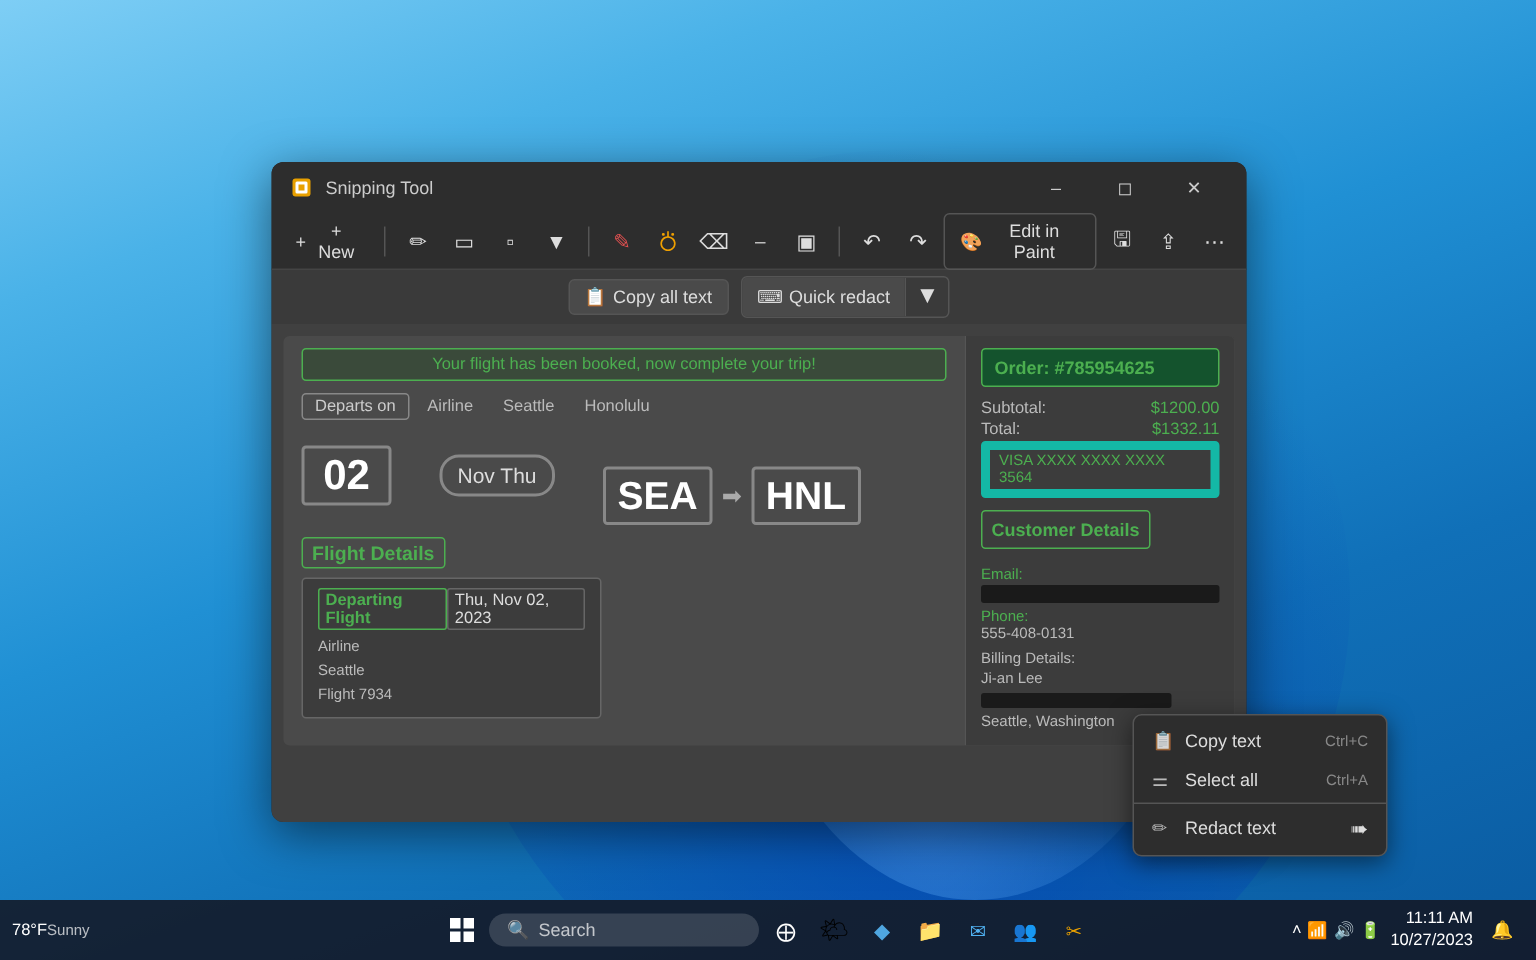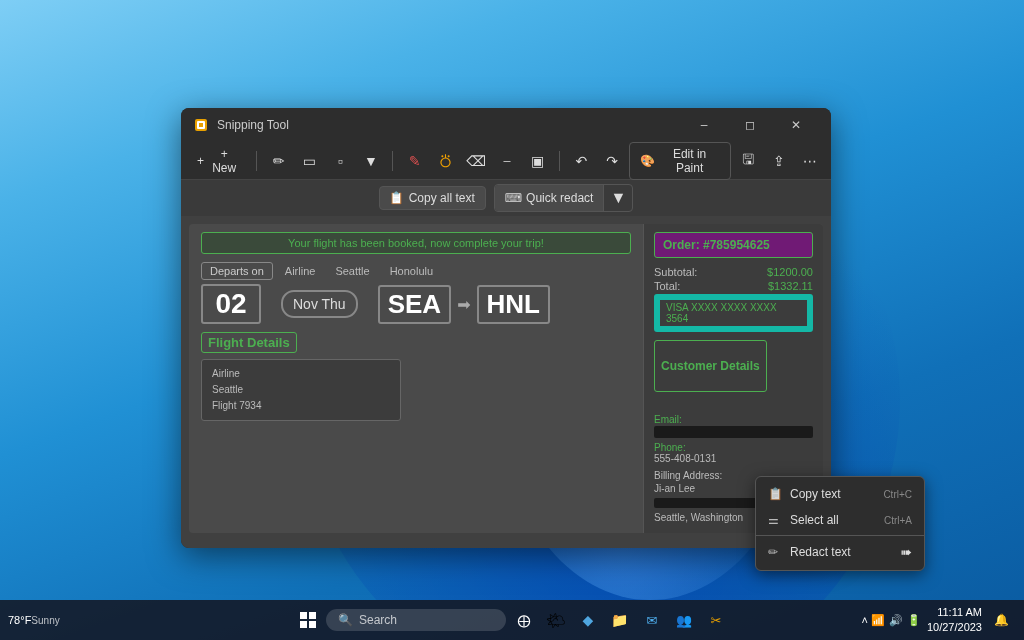--- a/index.html
+++ b/index.html
@@ -235,21 +235,21 @@
     }
     .flight-cols {
       display: flex;
       gap: 20px;
       font-size: 11px;
       color: #bbb;
     }
     .flight-date-row {
       display: flex;
       align-items: center;
-      gap: 20px;
+      gap: 32px;
       margin: 4px 0;
     }
     .flight-day {
       font-size: 28px;
       font-weight: bold;
       color: #fff;
       border: 2px solid #888;
       padding: 2px 10px;
       border-radius: 3px;
       min-width: 60px;
@@ -259,20 +259,21 @@
       font-size: 14px;
       color: #ddd;
       border: 2px solid #888;
       padding: 4px 10px;
       border-radius: 13px;
     }
     .flight-route {
       display: flex;
       align-items: center;
       gap: 6px;
+      margin-top: 27px;
     }
     .airport-code {
       font-size: 26px;
       font-weight: bold;
       color: #fff;
       border: 2px solid #888;
       padding: 2px 8px;
       border-radius: 3px;
     }
     .arrow { color: #aaa; font-size: 16px; }
@@ -325,21 +326,21 @@
       border-radius: 2px;
     }
     .flight-info-item {
       font-size: 10px;
       color: #bbb;
       line-height: 1.6;
     }
 
     
     .order-box {
-      background: #701a75;
+      background: #14532d;
       border: 1px solid #4caf50;
       padding: 5px 8px;
       border-radius: 3px;
       margin-bottom: 8px;
     }
     .order-number {
       color: #4caf50;
       font-size: 12px;
       font-weight: bold;
     }
@@ -358,23 +359,23 @@
       padding: 2px 6px;
       border-radius: 3px;
       margin-bottom: 8px;
     }
     .customer-title {
       color: #4caf50;
       font-size: 12px;
       font-weight: bold;
       border: 1px solid #4caf50;
       display: inline-block;
-      padding: 18px 6px;
-      border-radius: 3px;
-      margin-bottom: 22px;
+      padding: 5px 6px;
+      border-radius: 3px;
+      margin-bottom: 12px;
       text-align: right;
     }
     .customer-field {
       margin-bottom: 4px;
     }
     .field-label {
       font-size: 10px;
       color: #4caf50;
     }
     .field-value {
@@ -517,20 +518,24 @@
             <div class="flight-route">
               <div class="airport-code">SEA</div>
               <div class="arrow">➡</div>
               <div class="airport-code">HNL</div>
             </div>
           </div>
 
           <div class="flight-details-section">
             <div class="section-title">Flight Details</div>
             <div class="departing-flight-box">
+              <div class="departing-flight-header">
+                <div class="departing-label">Departing Flight</div>
+                <div class="flight-date-label">Thu, Nov 02, 2023</div>
+              </div>
               <div class="flight-info-item">Airline</div>
               <div class="flight-info-item">Seattle</div>
               <div class="flight-info-item">Flight 7934</div>
 
             </div>
           </div>
         </div>
 
         <div class="booking-side">
           <div class="order-box">
@@ -548,21 +553,21 @@
           <div class="customer-title">Customer Details</div>
           <div class="customer-field">
             <div class="field-label">Email:</div>
             <div class="field-value"></div>
           </div>
           <div class="customer-field">
             <div class="field-label">Phone:</div>
             <div class="field-value-text">555-408-0131</div>
           </div>
           <div class="billing-section">
-            <div class="billing-label">Billing Address:</div>
+            <div class="billing-label">Billing Details:</div>
             <div class="billing-info">Ji-an Lee</div>
             <div class="billing-redacted"></div>
             <div class="billing-info">Seattle, Washington</div>
           </div>
         </div>
       </div>
     </div>
   </div>
 </div>
 

